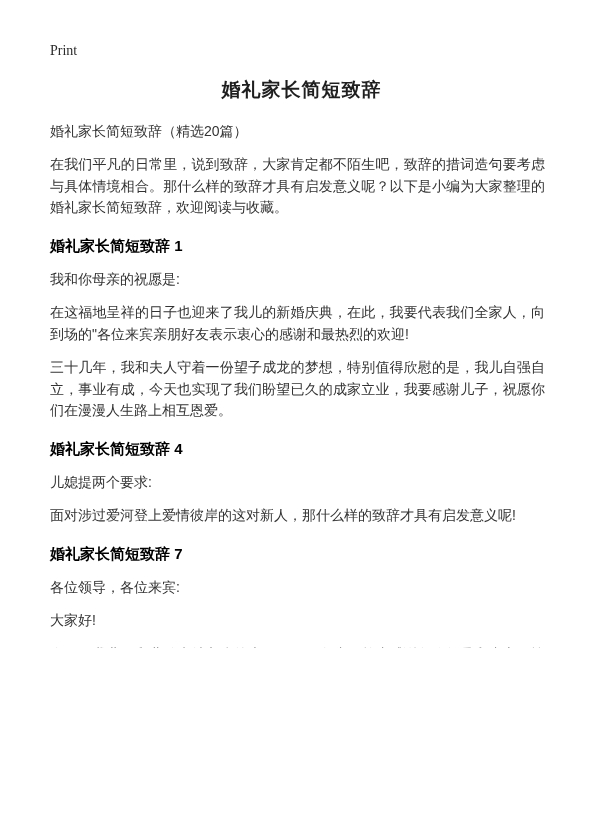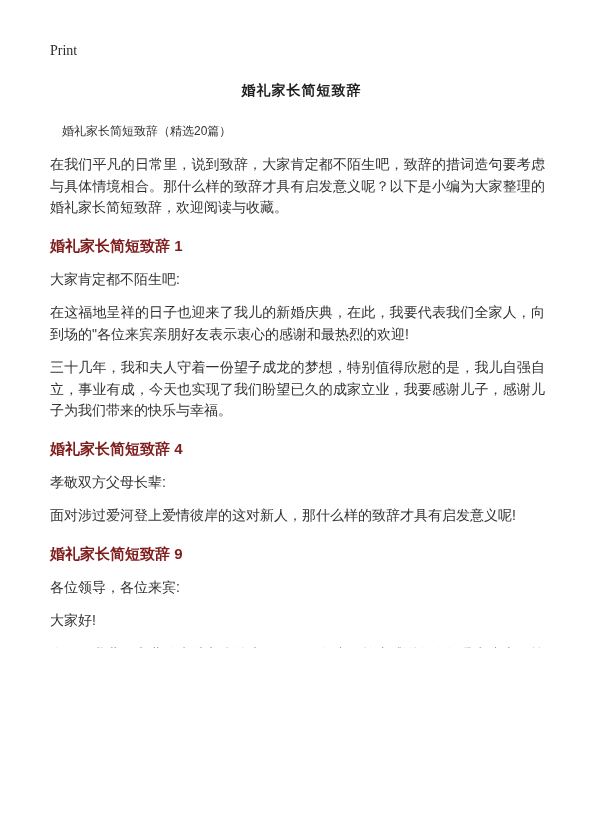--- a/index.html
+++ b/index.html
@@ -19,67 +19,67 @@
     color: #333333;
   }
   .print-link {
     font-family: "Liberation Serif", serif;
     font-size: 14px;
     color: #2b2b2b;
     margin: 0 0 0 0;
     line-height: 16px;
   }
   .doc-title {
-    font-size: 14px;
+    font-size: 19px;
     font-weight: bold;
     color: #1f1f1f;
     text-align: center;
     margin: 18px 0 0 0;
     line-height: 26px;
     letter-spacing: 1px;
   }
   .subtitle {
-    font-size: 12px;
-    margin: 18px 0 0 12px;
+    font-size: 14px;
+    margin: 18px 0 0 0;
     line-height: 21px;
   }
   .para {
     font-size: 14px;
     margin: 12px 8px 0 0;
     line-height: 21.5px;
     text-align: justify;
   }
   .section-heading {
     font-size: 15px;
     font-weight: bold;
-    color: #7f1d1d;
+    color: #000000;
     margin: 16px 0 0 0;
     line-height: 22px;
   }
 </style>
 </head>
 <body>
 
 <div class="page">
 
   <div class="print-link">Print</div>
 
   <h1 class="doc-title">婚礼家长简短致辞</h1>
 
   <p class="subtitle">婚礼家长简短致辞（精选20篇）</p>
 
   <p class="para">在我们平凡的日常里，说到致辞，大家肯定都不陌生吧，致辞的措词造句要考虑与具体情境相合。那什么样的致辞才具有启发意义呢？以下是小编为大家整理的婚礼家长简短致辞，欢迎阅读与收藏。</p>
 
   <h2 class="section-heading">婚礼家长简短致辞 1</h2>
-  <p class="para">大家肯定都不陌生吧:</p>
+  <p class="para">我和你母亲的祝愿是:</p>
   <p class="para">在这福地呈祥的日子也迎来了我儿的新婚庆典，在此，我要代表我们全家人，向到场的"各位来宾亲朋好友表示衷心的感谢和最热烈的欢迎!</p>
-  <p class="para">三十几年，我和夫人守着一份望子成龙的梦想，特别值得欣慰的是，我儿自强自立，事业有成，今天也实现了我们盼望已久的成家立业，我要感谢儿子，感谢儿子为我们带来的快乐与幸福。</p>
+  <p class="para">三十几年，我和夫人守着一份望子成龙的梦想，特别值得欣慰的是，我儿自强自立，事业有成，今天也实现了我们盼望已久的成家立业，我要感谢儿子，祝愿你们在漫漫人生路上相互恩爱。</p>
 
   <h2 class="section-heading">婚礼家长简短致辞 4</h2>
-  <p class="para">孝敬双方父母长辈:</p>
+  <p class="para">儿媳提两个要求:</p>
   <p class="para">面对涉过爱河登上爱情彼岸的这对新人，那什么样的致辞才具有启发意义呢!</p>
 
-  <h2 class="section-heading">婚礼家长简短致辞 9</h2>
+  <h2 class="section-heading">婚礼家长简短致辞 7</h2>
   <p class="para">各位领导，各位来宾:</p>
   <p class="para">大家好!</p>
   <p class="para">今天是我儿子和儿媳喜结良缘的大好日子，在这里首先感谢各位领导和来宾百忙之中抽空前来祝贺。作为新人的父亲，我想对我儿子、儿媳提两个要求，一希望你们</p>
 
 </div>
 
 </body></html>

